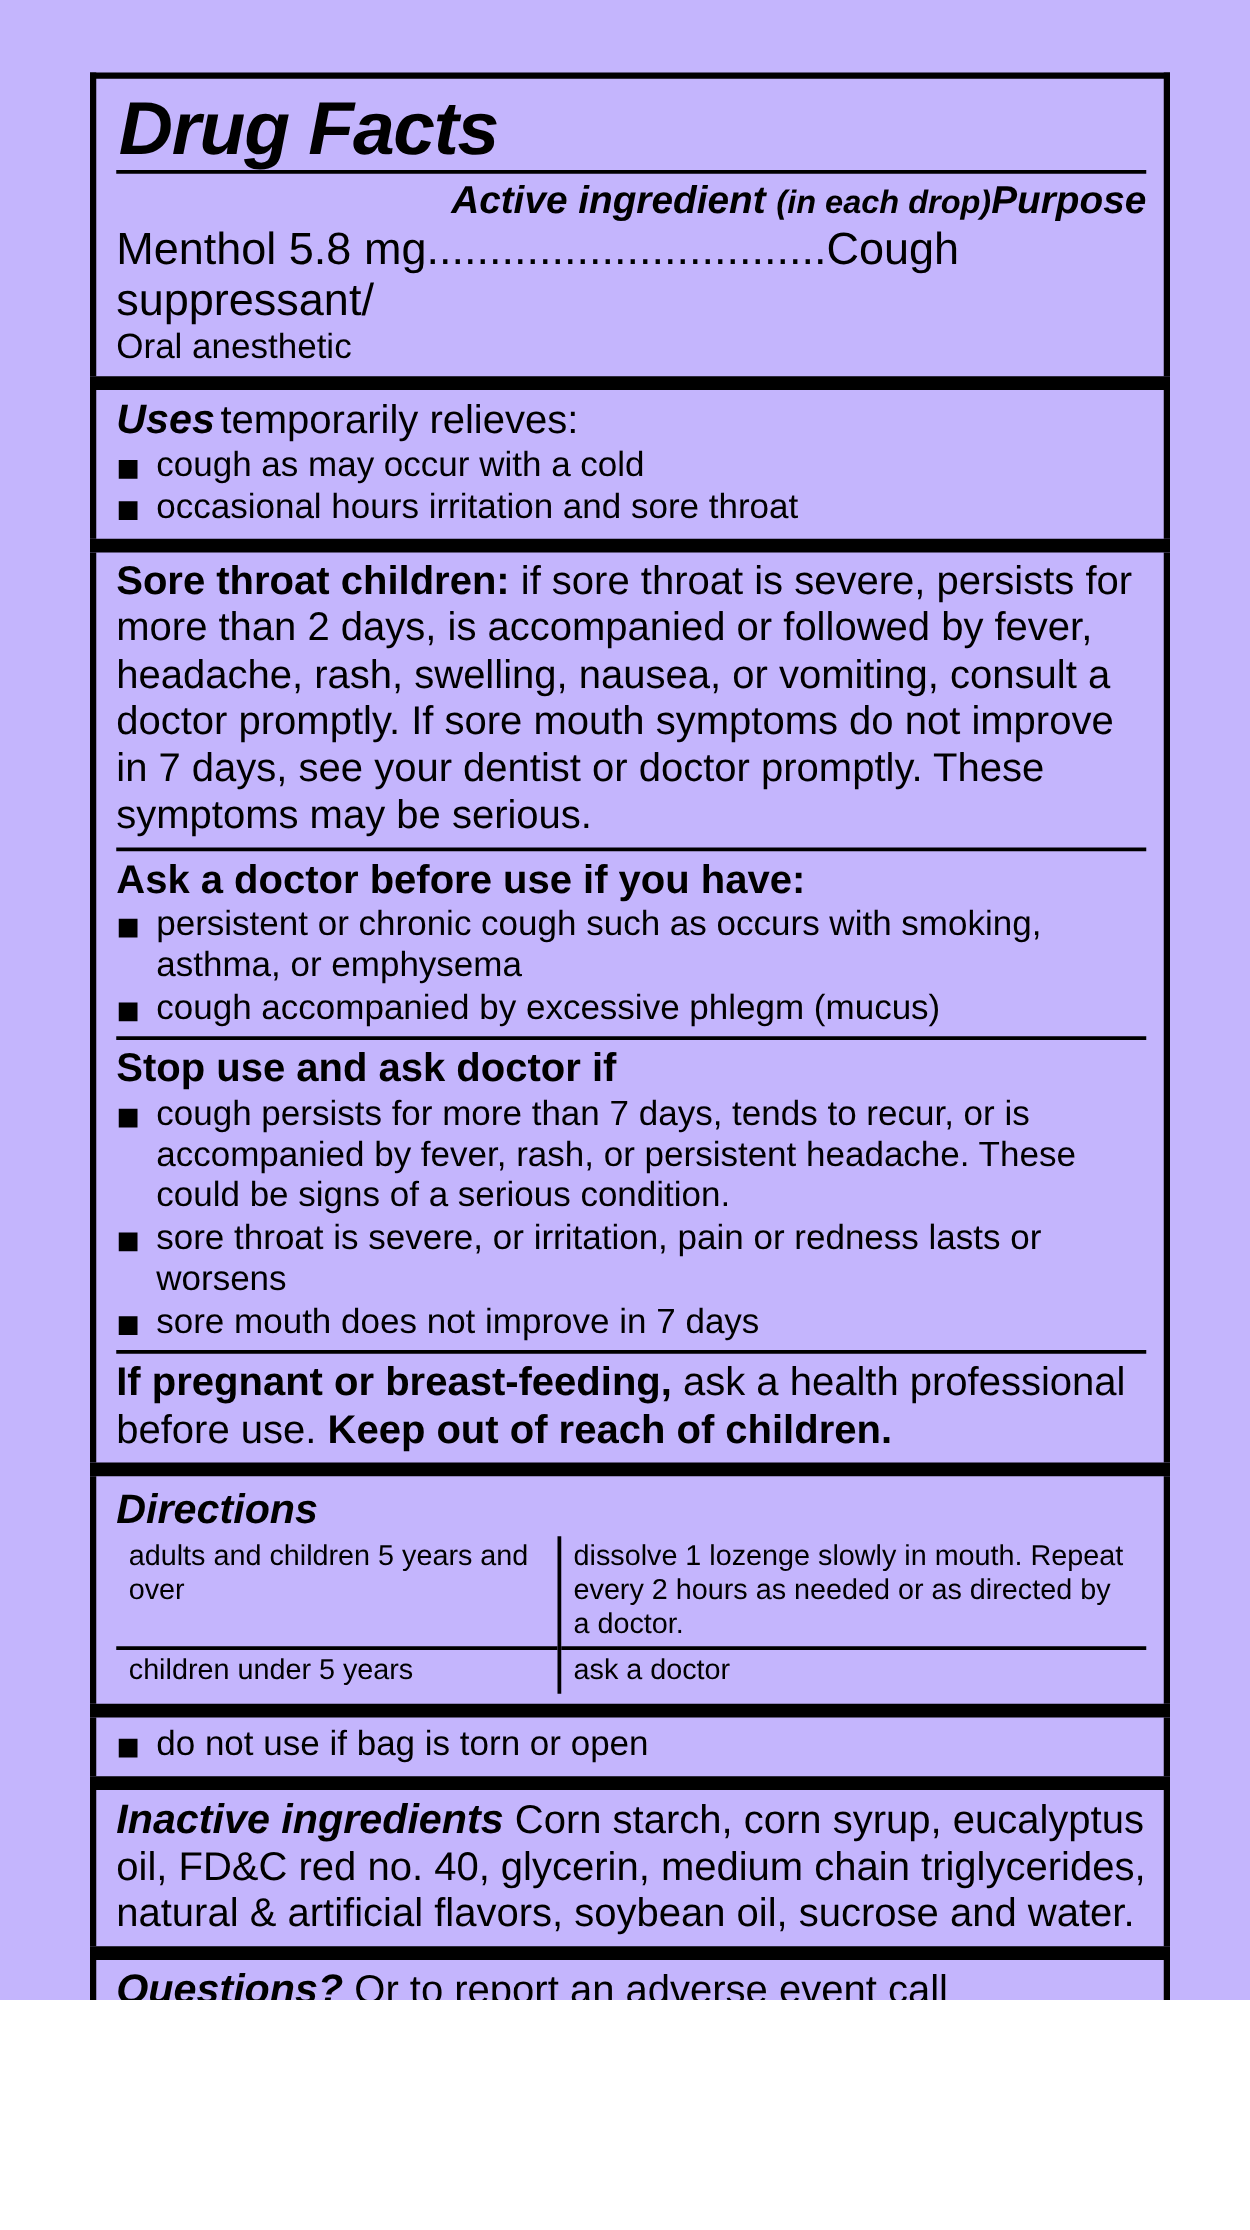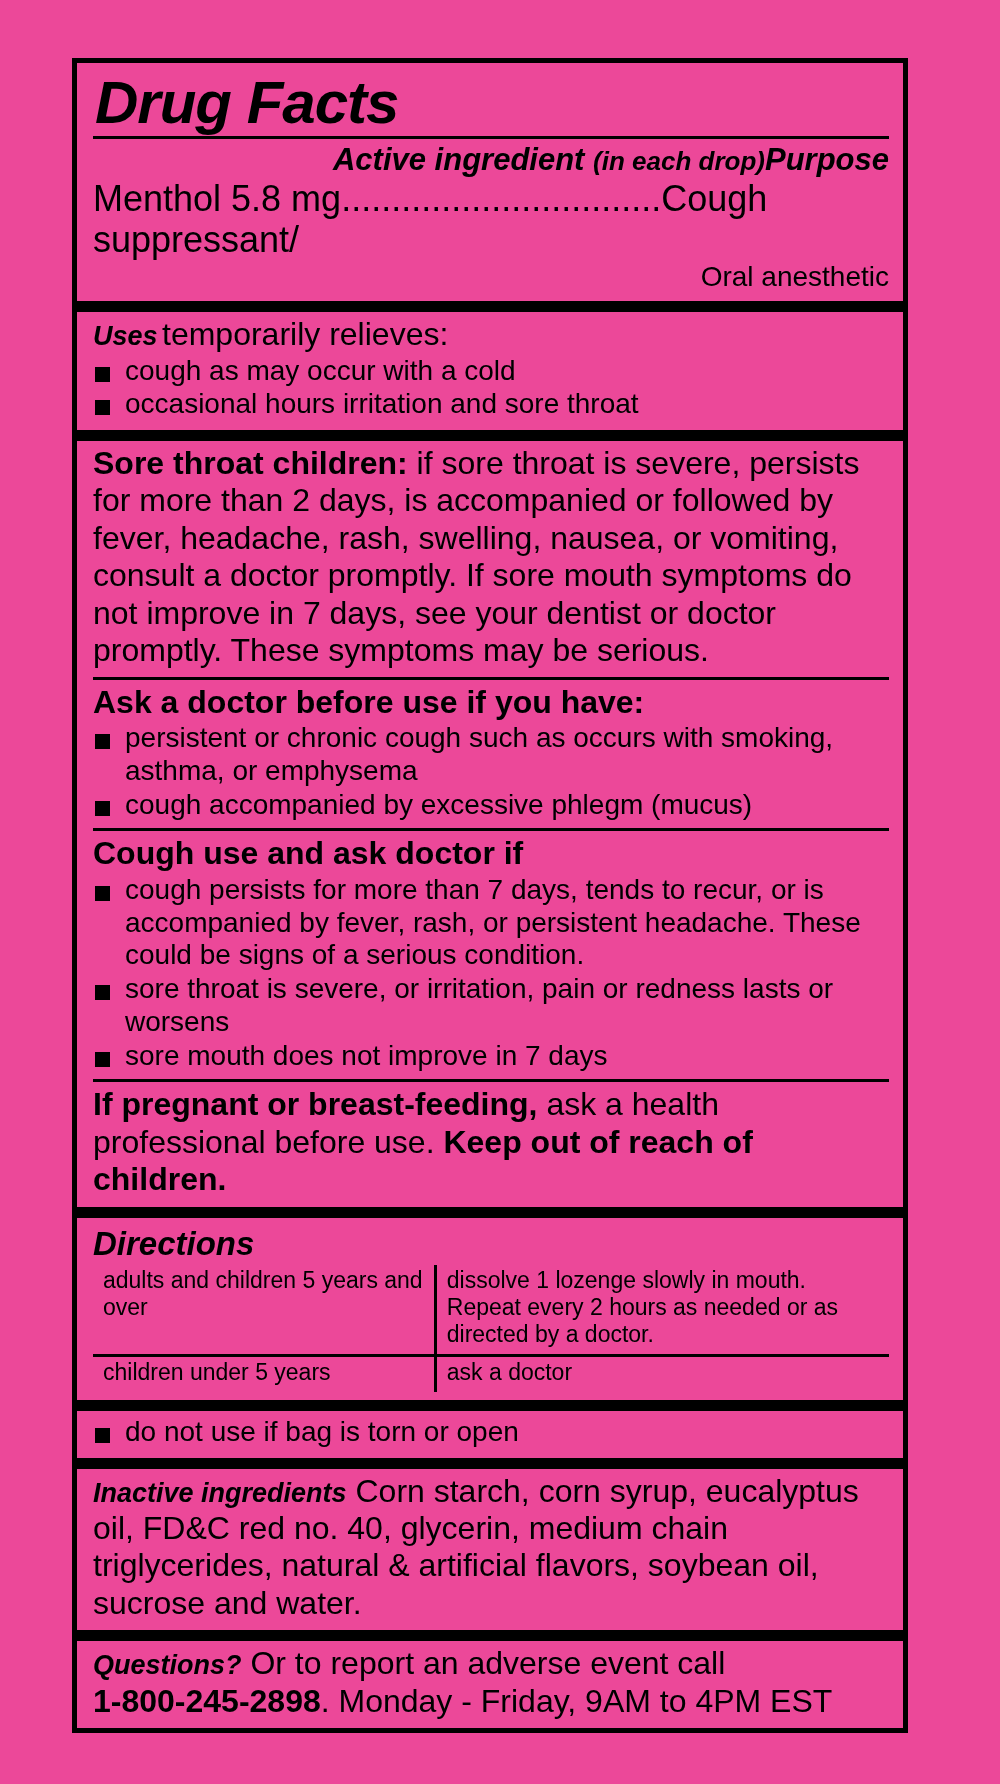--- a/index.html
+++ b/index.html
@@ -4,24 +4,24 @@
 <style>
   * { box-sizing: border-box; }
   html, body {
     margin: 0; padding: 0;
     background: #ffffff;
     font-family: "Liberation Sans", sans-serif;
     color: #000000;
   }
   .page {
     width: 1000px;
-    height: 1784px;
+    height: 1600px;
     position: relative;
-    background: #ec4899;
-    padding: 58px 92px 60px 72px;
+    background: #c4b5fd;
+    padding: 58px 64px 60px 72px;
   }
   
   .block {
     border-left: 5px solid #000;
     border-right: 5px solid #000;
     padding: 4px 14px 8px 16px;
   }
   .block.first { border-top: 5px solid #000; }
   .sep-thick {
     height: 11px;
@@ -62,25 +62,25 @@
     white-space: nowrap;
   }
   .ai-line {
     font-size: 36px;
     line-height: 1.15;
     margin-top: 1px;
   }
   .ai-line2 {
     font-size: 28px;
     line-height: 1.15;
-    text-align: right;
+    text-align: left;
   }
 
   .sec-title {
-    font-size: 27px;
+    font-size: 33px;
     font-weight: bold;
     font-style: italic;
     line-height: 1.15;
     display: inline;
   }
   .sec-title-block {
     font-size: 33px;
     font-weight: bold;
     font-style: italic;
     line-height: 1.2;
@@ -187,21 +187,21 @@
     <div class="subrule"></div>
 
     <div class="body-txt bold">Ask a doctor before use if you have:</div>
     <ul class="bl">
       <li>persistent or chronic cough such as occurs with smoking, asthma, or emphysema</li>
       <li>cough accompanied by excessive phlegm (mucus)</li>
     </ul>
 
     <div class="subrule"></div>
 
-    <div class="body-txt bold">Cough use and ask doctor if</div>
+    <div class="body-txt bold">Stop use and ask doctor if</div>
     <ul class="bl">
       <li>cough persists for more than 7 days, tends to recur, or is accompanied by fever, rash, or persistent headache. These could be signs of a serious condition.</li>
       <li>sore throat is severe, or irritation, pain or redness lasts or worsens</li>
       <li>sore mouth does not improve in 7 days</li>
     </ul>
 
     <div class="subrule"></div>
 
     <div class="body-txt">
       <b>If pregnant or breast-feeding,</b><span> ask a health professional before use. </span><b>Keep out of reach of children.</b>

